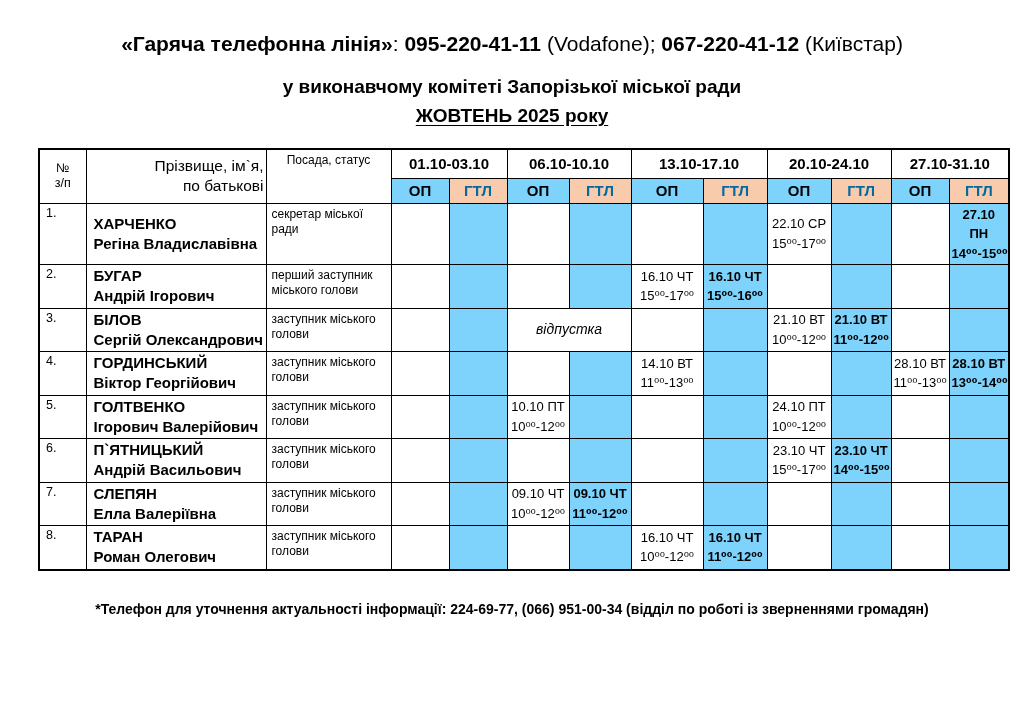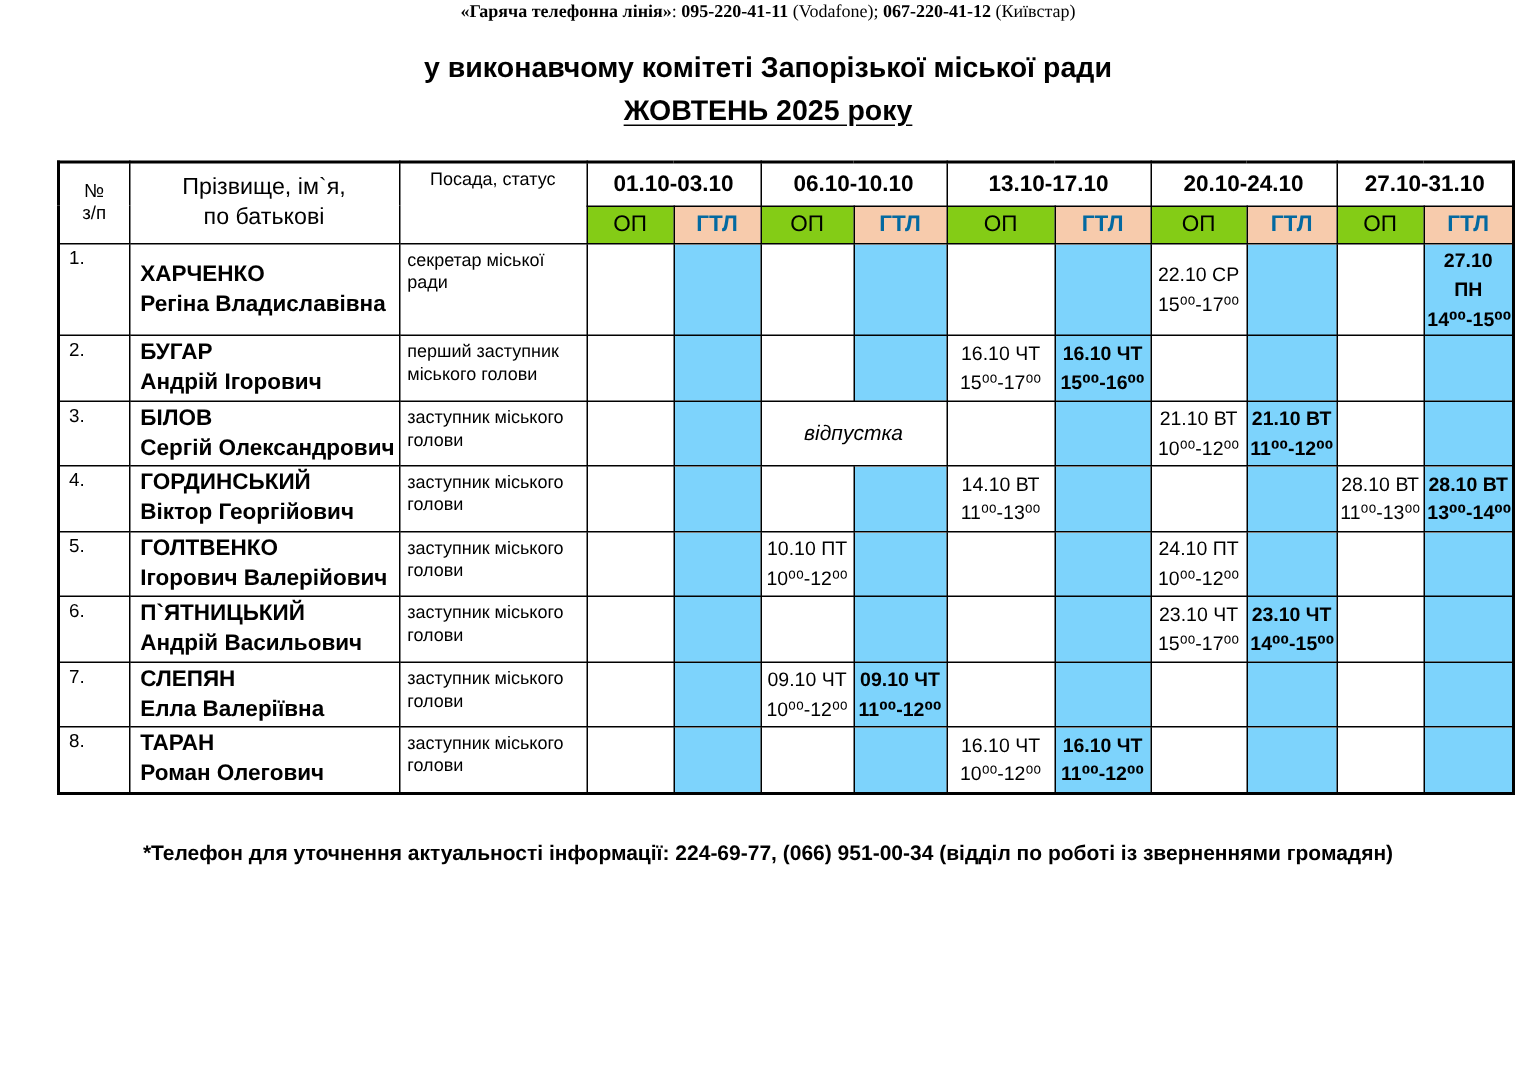--- a/index.html
+++ b/index.html
@@ -4,23 +4,23 @@
 <style>
   * { box-sizing: border-box; margin: 0; padding: 0; }
   html, body {
     width: 1024px; height: 724px;
     background: #ffffff;
     font-family: "Liberation Sans", "DejaVu Sans", sans-serif;
     color: #000;
     overflow: hidden;
   }
   .hotline {
+    margin-top: 32px;
     text-align: center;
-    font-size: 12px;
-    font-family: Liberation Serif, serif;
+    font-size: 21px;
   }
   .hotline b { font-weight: bold; }
   .title-block {
     margin-top: 16px;
     text-align: center;
     font-weight: bold;
     font-size: 19px;
     line-height: 29px;
   }
   .title-underline {
@@ -37,24 +37,24 @@
   .sched-table td, .sched-table th {
     border: 1px solid #000;
     vertical-align: middle;
     padding: 1px 2px;
     overflow: hidden;
   }
   tr.hdr1 { height: 29px; }
   tr.hdr2 { height: 25px; }
   tr.body-row { height: 42px; }
   th.h-num { font-size: 12.5px; font-weight: normal; white-space: pre-line; line-height: 1.2; }
-  th.h-name { font-size: 15.5px; font-weight: normal; white-space: pre-line; line-height: 1.3; }
+  th.h-name { font-size: 15.5px; font-weight: normal; white-space: pre-line; line-height: 1.3; text-align: right; }
   th.h-pos { font-size: 12px; font-weight: normal; vertical-align: top; padding-top: 3px; }
   th.h-week { font-size: 15px; font-weight: bold; }
-  th.h-op { font-size: 15px; font-weight: normal; background: #84cc16; }
+  th.h-op { font-size: 15px; font-weight: bold; background: #7dd3fc; }
   th.h-gtl { font-size: 15px; font-weight: bold; color: #0369a1; background: #f7cbac; }
   td.c-num { font-size: 12.5px; vertical-align: top; text-align: left; padding: 2px 0 0 6px; }
   td.c-name {
     font-size: 15px; font-weight: bold; text-align: left;
     white-space: pre-line; line-height: 1.35; padding-left: 7px;
   }
   td.c-pos {
     font-size: 12px; vertical-align: top; text-align: left;
     line-height: 1.25; padding: 3px 4px 0 5px;
   }

